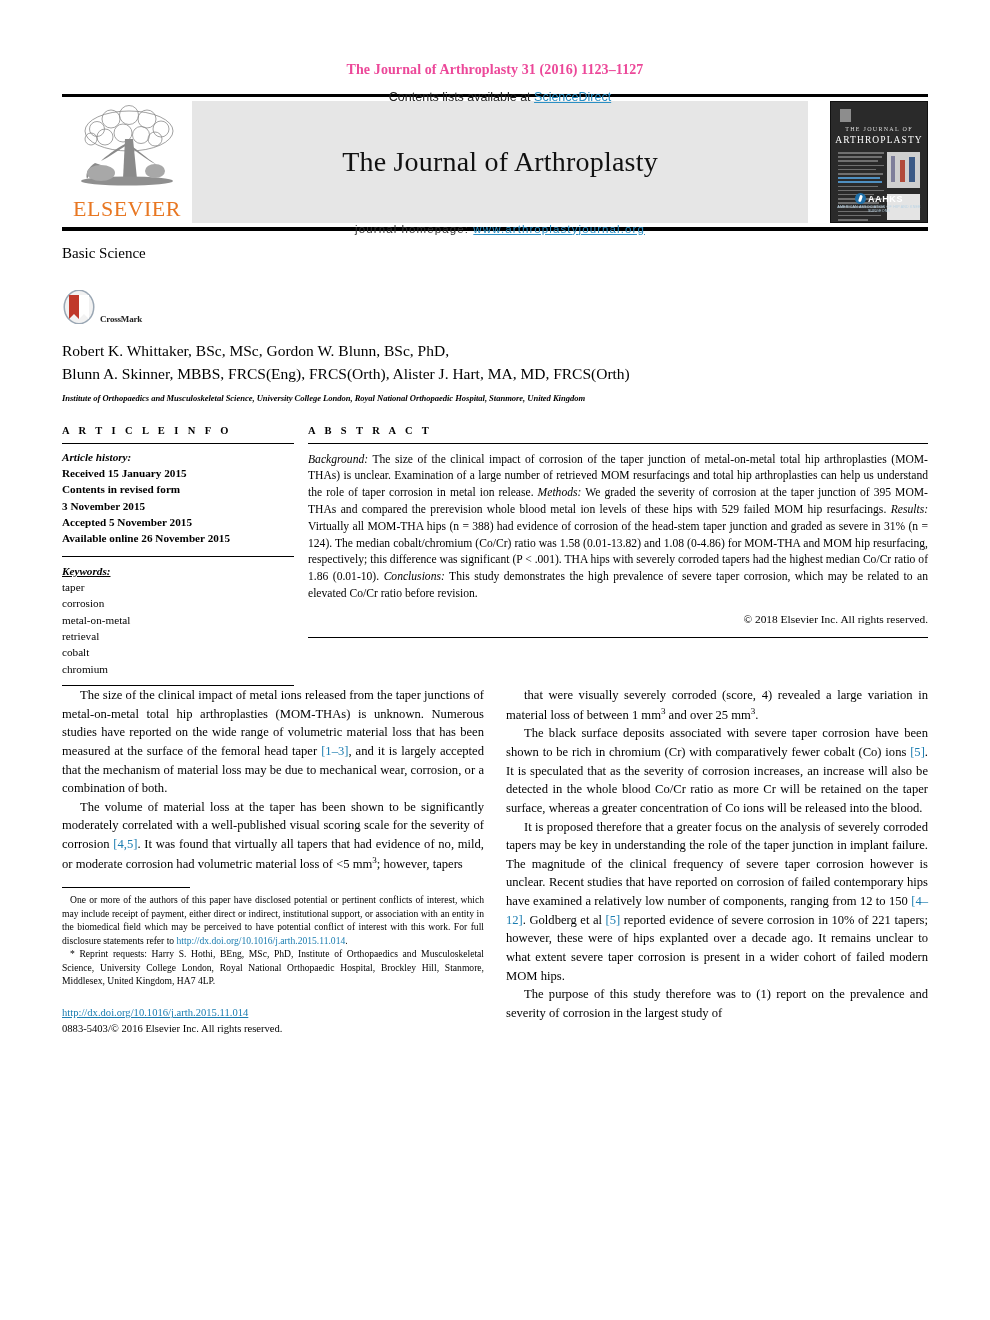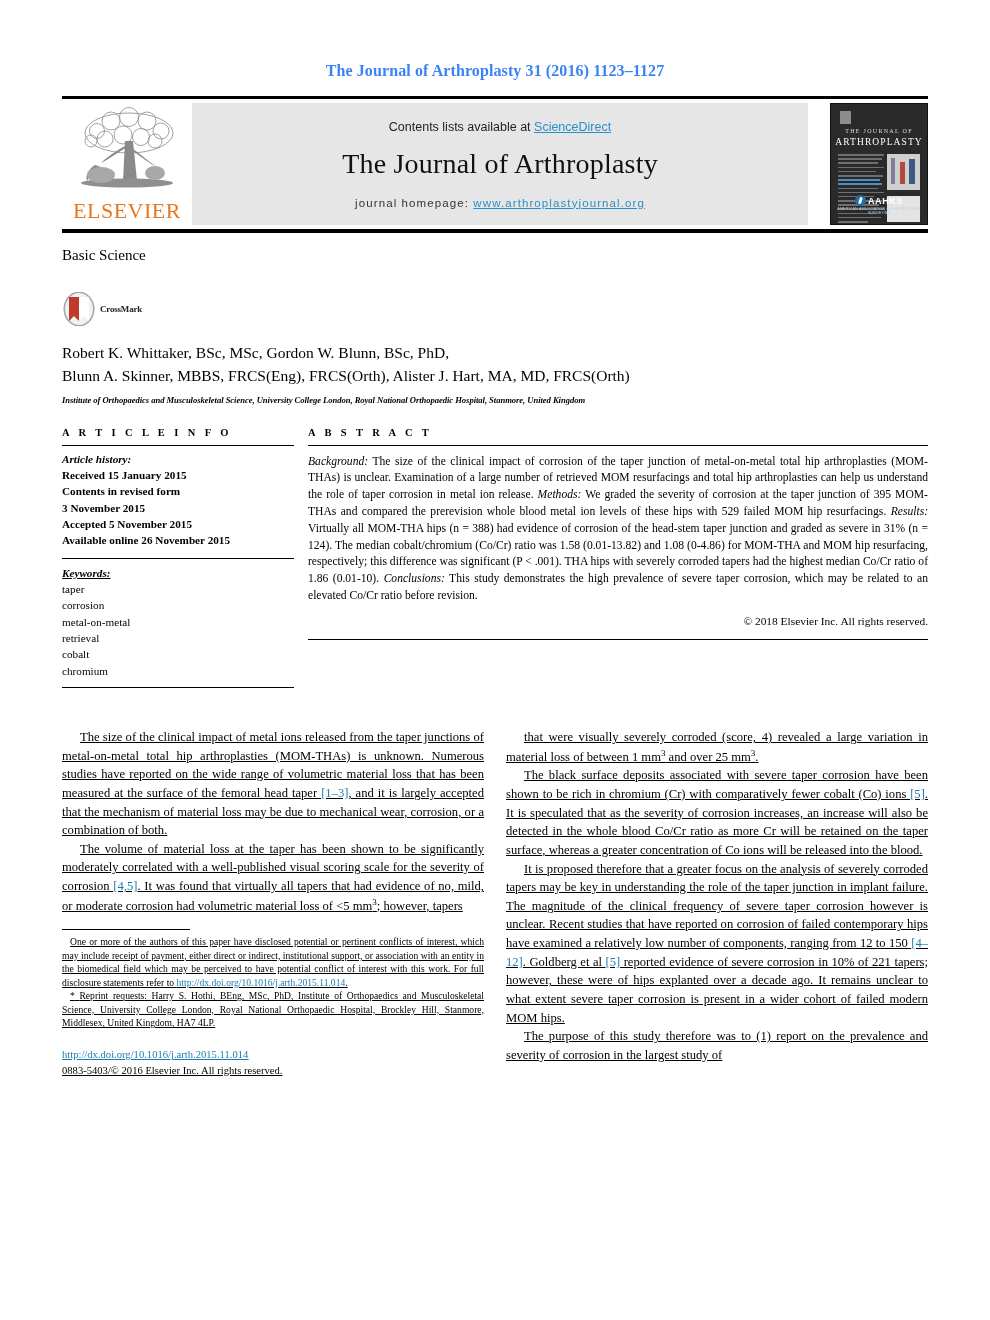--- a/index.html
+++ b/index.html
@@ -19,23 +19,23 @@
     position: relative;
     width: 990px;
     height: 1320px;
     box-sizing: border-box;
     padding: 0 62px;
   }
 
   
   .citation-line {
     text-align: center;
-    color: #3b82f6;
+    color: #ec4899;
     font-weight: bold;
-    font-size: 16px;
+    font-size: 14px;
     letter-spacing: 0.1px;
     padding-top: 62px;
     font-family: "Liberation Serif", serif;
   }
 
   
   .rule-thick {
     border-top: 3.2px solid #000;
     margin-top: 16px;
   }
@@ -66,20 +66,21 @@
     margin-top: 1px;
   }
   .center-box {
     flex: 1 1 auto;
     background: #e6e6e6;
     display: flex;
     flex-direction: column;
     align-items: center;
     justify-content: center;
     margin: 4px 16px 4px 0;
+    gap: 28px;
   }
   .contents-line {
     font-family: "Liberation Sans", sans-serif;
     font-size: 12.5px;
     color: #222;
     margin-bottom: 14px;
   }
   .contents-line .sd { color: #2a8fc4; }
   .journal-title {
     font-family: "Liberation Serif", serif;
@@ -179,21 +180,21 @@
     font-family: "Liberation Serif", serif;
     font-size: 22.5px;
     line-height: 1.33;
     max-width: 735px;
     letter-spacing: -0.1px;
   }
   .crossmark {
     flex: 0 0 auto;
     width: 92px;
     display: flex;
-    align-items: center;
+    align-items: flex-end;
     margin-top: 12px;
   }
   .cm-logo { position: relative; width: 34px; height: 34px; }
   .cm-label {
     font-family: "Liberation Serif", serif;
     font-size: 9px;
     font-weight: bold;
     color: #222;
     margin-left: 4px;
     letter-spacing: -0.2px;
@@ -253,22 +254,20 @@
   .copyright {
     text-align: right;
     font-size: 11.4px;
     margin-top: 10px;
   }
 
   
   .body-cols {
     display: flex;
     gap: 22px;
-    margin-top: 40px;
-    text-decoration: underline;
   }
   .bcol { flex: 1 1 0; position: relative; }
   .bcol p {
     font-family: "Liberation Serif", serif;
     font-size: 12.6px;
     line-height: 1.48;
     text-align: justify;
     margin: 0;
     text-indent: 18px;
   }

